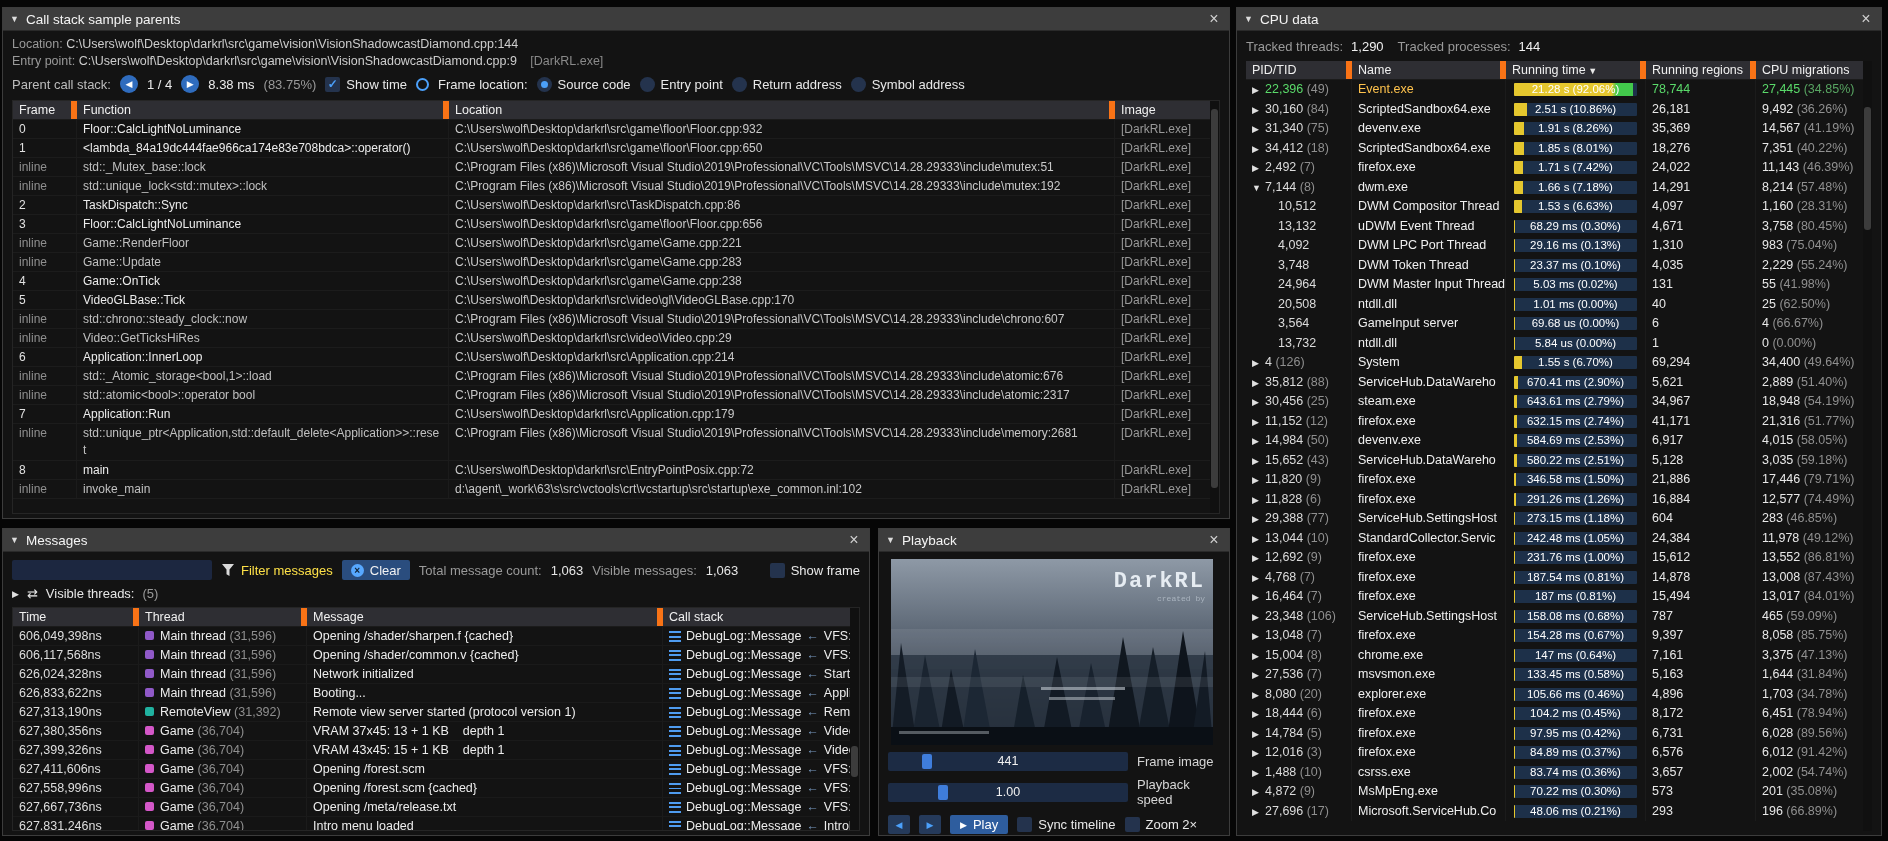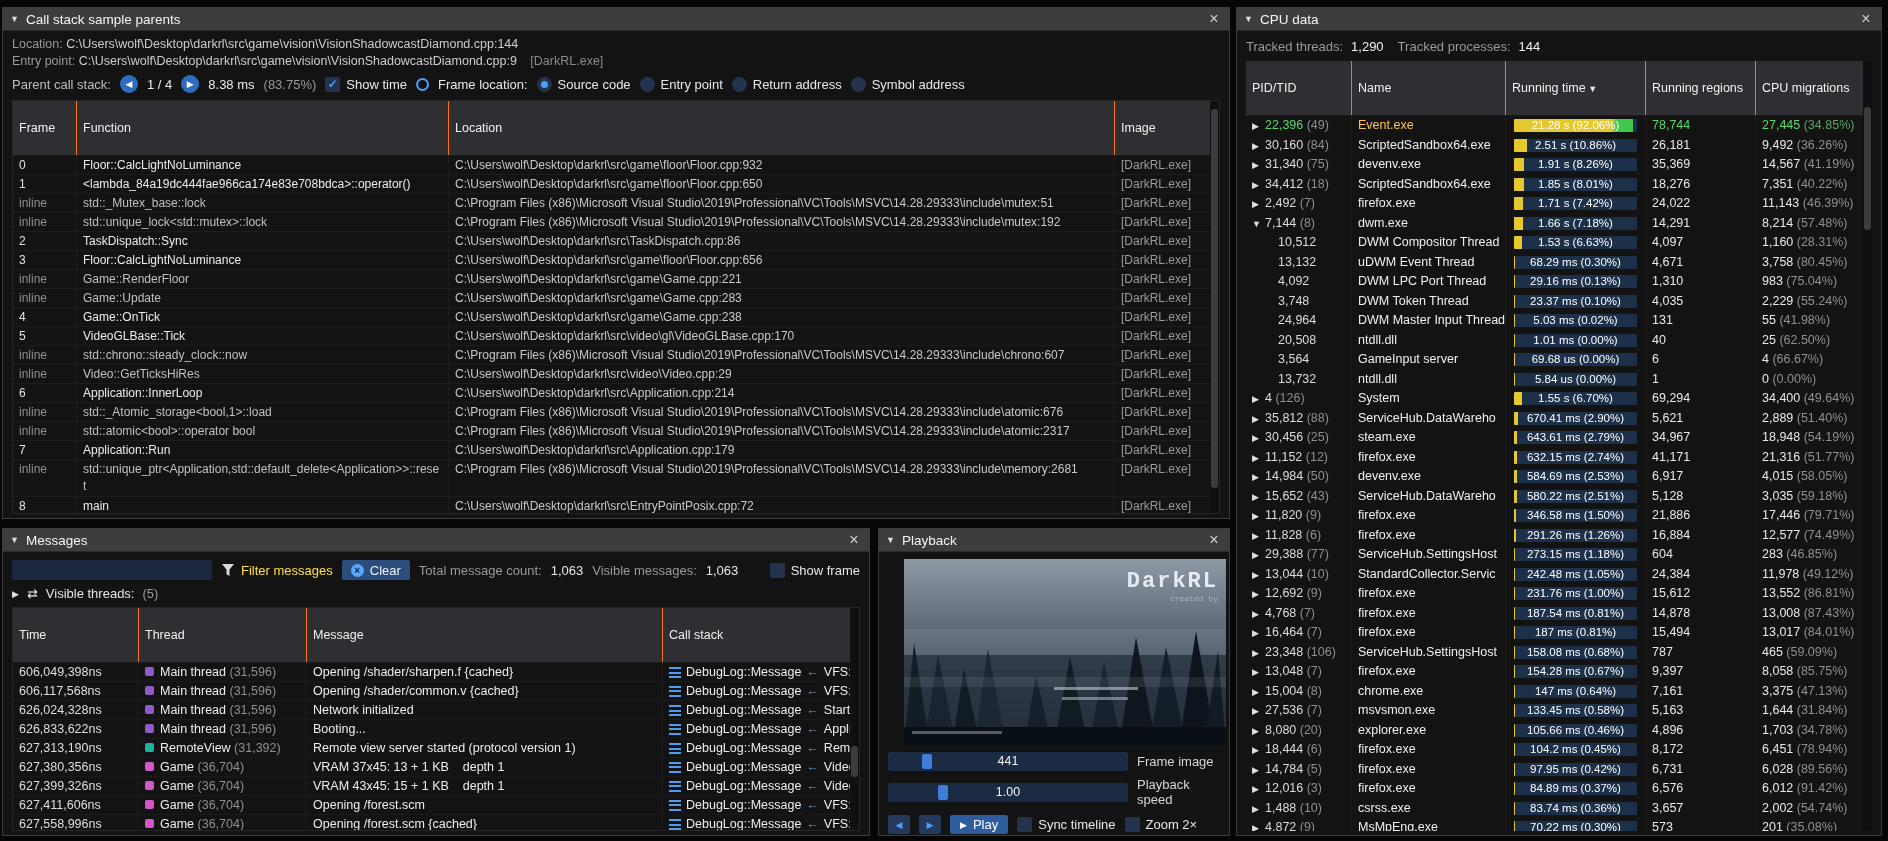--- a/index.html
+++ b/index.html
@@ -14,21 +14,21 @@
   .titlebar{height:23px;background:#3d3d3d;display:flex;align-items:center;padding:0 7px;gap:7px;flex:none;border-bottom:1px solid #2a2a2a}
   .tb-arrow{font-size:9px;color:#dcdcdc;cursor:pointer}
   .tb-title{font-size:13.5px;color:#f4f4f4}
   .tb-close{margin-left:auto;color:#cfcfcf;font-size:16px;line-height:16px;width:16px;text-align:center;cursor:pointer}
 
   .pbody{flex:1;display:flex;flex-direction:column;padding:6px 9px 4px 9px;overflow:hidden;position:relative}
 
   
   .thead,.trow{align-items:stretch}
   .thead{background:#2e2e33;border-bottom:1px solid #1b1b1b;flex:none}
-  .thead .th{font-size:12.5px;color:#f0f0f0;padding:20px 6px;border-right:1px solid #f97316;white-space:nowrap;overflow:hidden}
+  .thead .th{font-size:12.5px;color:#f0f0f0;padding:2px 6px;border-right:6px solid #f97316;white-space:nowrap;overflow:hidden}
   .thead .sort{font-size:9px;color:#e8e8e8}
   .cell{padding:0 6px;white-space:nowrap;overflow:hidden;border-right:1px solid rgba(255,255,255,0.035)}
   .cs-grid{display:grid;grid-template-columns:64px 372px 1fr 104px}
   .msg-grid{display:grid;grid-template-columns:126px 168px 356px 1fr}
   .cpu-grid{display:grid;grid-template-columns:106px 154px 140px 110px 1fr}
 
   
   .sym-row{display:flex;align-items:baseline;gap:10px;margin:1px 0 3px 0}
   .sym-label{color:#9a9a9a;font-size:14px}
   .sym-name{color:#fafafa;font-size:20px}
@@ -81,21 +81,21 @@
   .tname{color:#ededed}
   .tcount{color:#8f8f8f}
   .m-msg{color:#ededed;white-space:pre}
   .m-cs{display:flex;align-items:center;gap:5px;cursor:pointer}
   .stack-ic{width:12px;height:11px;flex:none;background:linear-gradient(#4f9cf0 0 2px,transparent 2px 4.5px,#4f9cf0 4.5px 6.5px,transparent 6.5px 9px,#4f9cf0 9px 11px)}
   .csfn{color:#ededed}
   .csarrow{color:#7a9cc4}
   .cstarget{color:#ededed}
 
   
-  .pb-image{width:322px;height:186px;background:#15803d;margin:1px 0 7px 16px;flex:none}
+  .pb-image{width:322px;height:186px;background:#15803d;margin:1px 0 7px 3px;flex:none}
   .pb-slider-row{display:flex;align-items:center;gap:9px;margin-bottom:6px;font-size:13px}
   .slider{position:relative;width:240px;height:19px;background:#1c2b44;border-radius:2px;flex:none;cursor:pointer}
   .slider .grab{position:absolute;top:2px;width:10px;height:15px;border-radius:2px;background:#3f7ddb}
   .grab1{left:14%}
   .grab2{left:21%}
   .slider .val{position:absolute;inset:0;text-align:center;line-height:19px;color:#f0f0f0;font-size:12.5px}
   .slider-label{color:#d5d5d5}
   .pb-buttons{display:flex;align-items:center;gap:9px;font-size:13px;margin:2px 0 7px 0}
   .sqbtn{width:22px;height:19px;background:#253a5a;border-radius:2px;color:#4ba0fa;font-size:9px;display:flex;align-items:center;justify-content:center;cursor:pointer}
   .play-btn{height:19px;background:#2e5d9e;border-radius:2px;color:#fff;display:flex;align-items:center;gap:6px;padding:0 10px;cursor:pointer}

